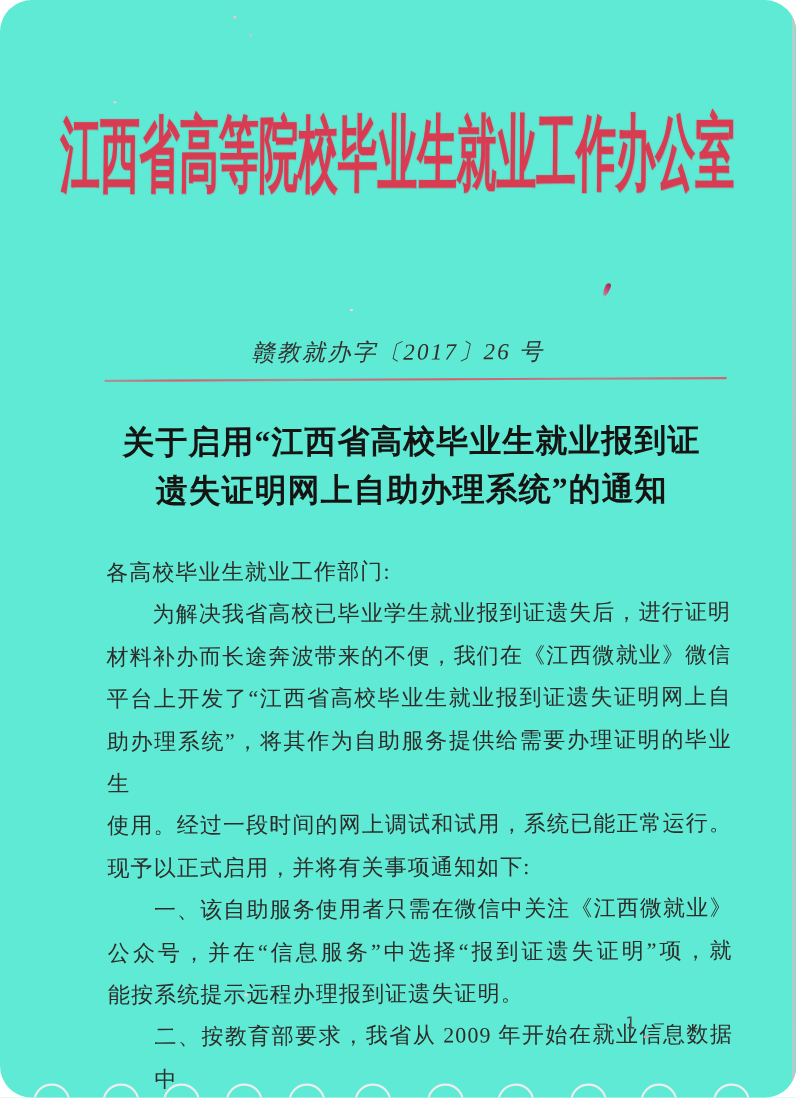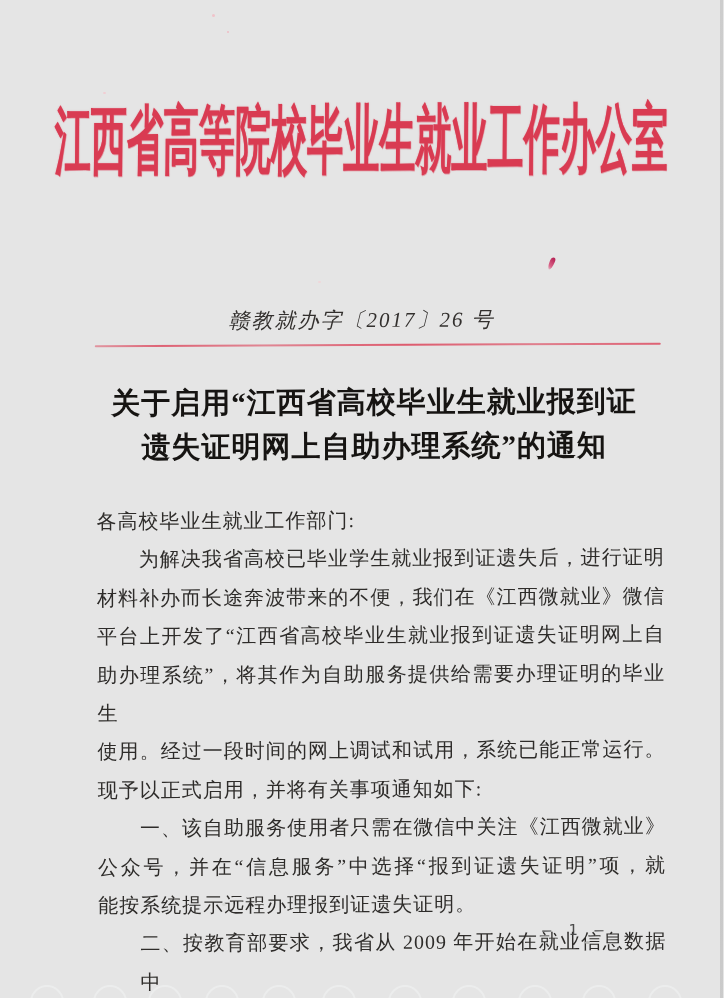--- a/index.html
+++ b/index.html
@@ -6,22 +6,23 @@
   html, body { width: 724px; height: 998px; }
   body {
     font-family: "Liberation Serif", "DejaVu Serif", serif;
     background: #ffffff;
     overflow: hidden;
     position: relative;
   }
   .page {
     position: absolute;
     inset: 0;
-    background: #e5e5e5;
+    background: #5eead4;
     overflow: hidden;
+    border-radius: 29px;
   }
   .content {
     position: absolute;
     inset: 0;
     transform: rotate(-0.25deg);
     transform-origin: 50% 40%;
   }
 
   
   .letterhead {

